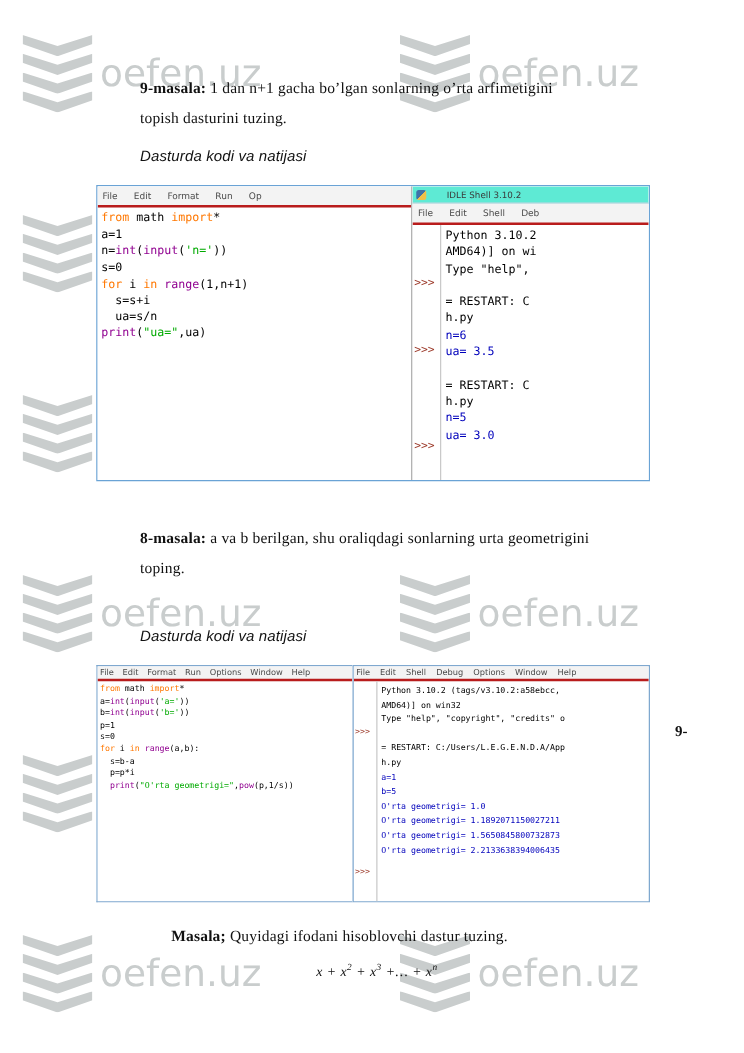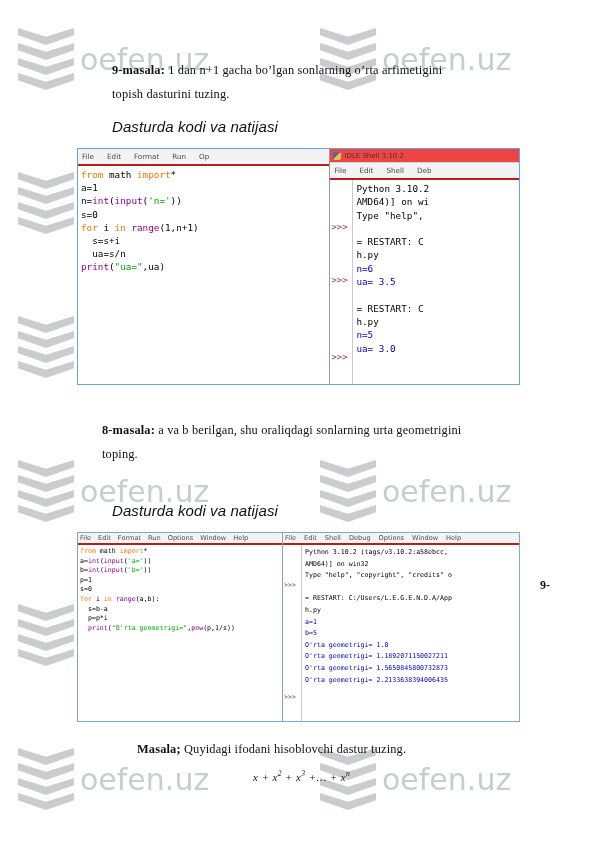--- a/index.html
+++ b/index.html
@@ -67,21 +67,21 @@
     font-size: 12.4px;
     color: #111111;
     line-height: 1.95;
     letter-spacing: 0.15px;
   }
   .para b { font-weight: bold; }
   .ital {
     position: absolute;
     font-family: "Liberation Sans", sans-serif;
     font-style: italic;
-    font-size: 15px;
+    font-size: 12px;
     color: #111111;
     letter-spacing: 0.1px;
   }
   .formula {
     position: absolute;
     font-family: "Liberation Serif", serif;
     font-size: 11px;
     color: #111111;
     font-style: italic;
     letter-spacing: 0.4px;
@@ -110,24 +110,24 @@
   .fig2 { }
 
   .idle-pane {
     position: relative;
     box-sizing: border-box;
     background: #ffffff;
     overflow: hidden;
   }
   .idle-title {
     height: 11px;
-    background: #ef4444;
+    background: #5eead4;
     display: flex;
     align-items: center;
-    gap: 3px;
+    gap: 16px;
     padding-left: 3px;
     font-family: "DejaVu Sans", sans-serif;
     font-size: 7px;
     color: #3a3a3a;
     border-bottom: 1px solid #c8d4e2;
   }
   .py-logo {
     width: 8px; height: 8px;
     background: linear-gradient(135deg,#3f72a8 0 50%, #f0c04a 50% 100%);
     border-radius: 2px;
@@ -369,21 +369,21 @@
     </div>
   </div>
 
   <div class="content">
 
     <div class="para" style="left:112px; top:58px; width:340px;">
       <b>9-masala:</b><span> 1 dan n+1 gacha bo’lgan sonlarning o’rta arfimetigini topish dasturini tuzing.</span>
     </div>
     <div class="ital" style="left:112px; top:118px;">Dasturda kodi va natijasi</div>
 
-    <div class="para" style="left:102px; top:418px; width:360px;">
+    <div class="para" style="left:112px; top:418px; width:360px;">
       <b>8-masala:</b><span> a va b berilgan, shu oraliqdagi sonlarning urta geometrigini toping.</span>
     </div>
     <div class="ital" style="left:112px; top:502px;">Dasturda kodi va natijasi</div>
 
     <div class="pagenum" style="left:540px; top:578px;">9-</div>
 
     <div class="para" style="left:112px; top:741px; width:400px; line-height:1.3;margin-left:25px;">
       <b>Masala;</b><span> Quyidagi ifodani hisoblovchi dastur tuzing.</span>
     </div>
 

